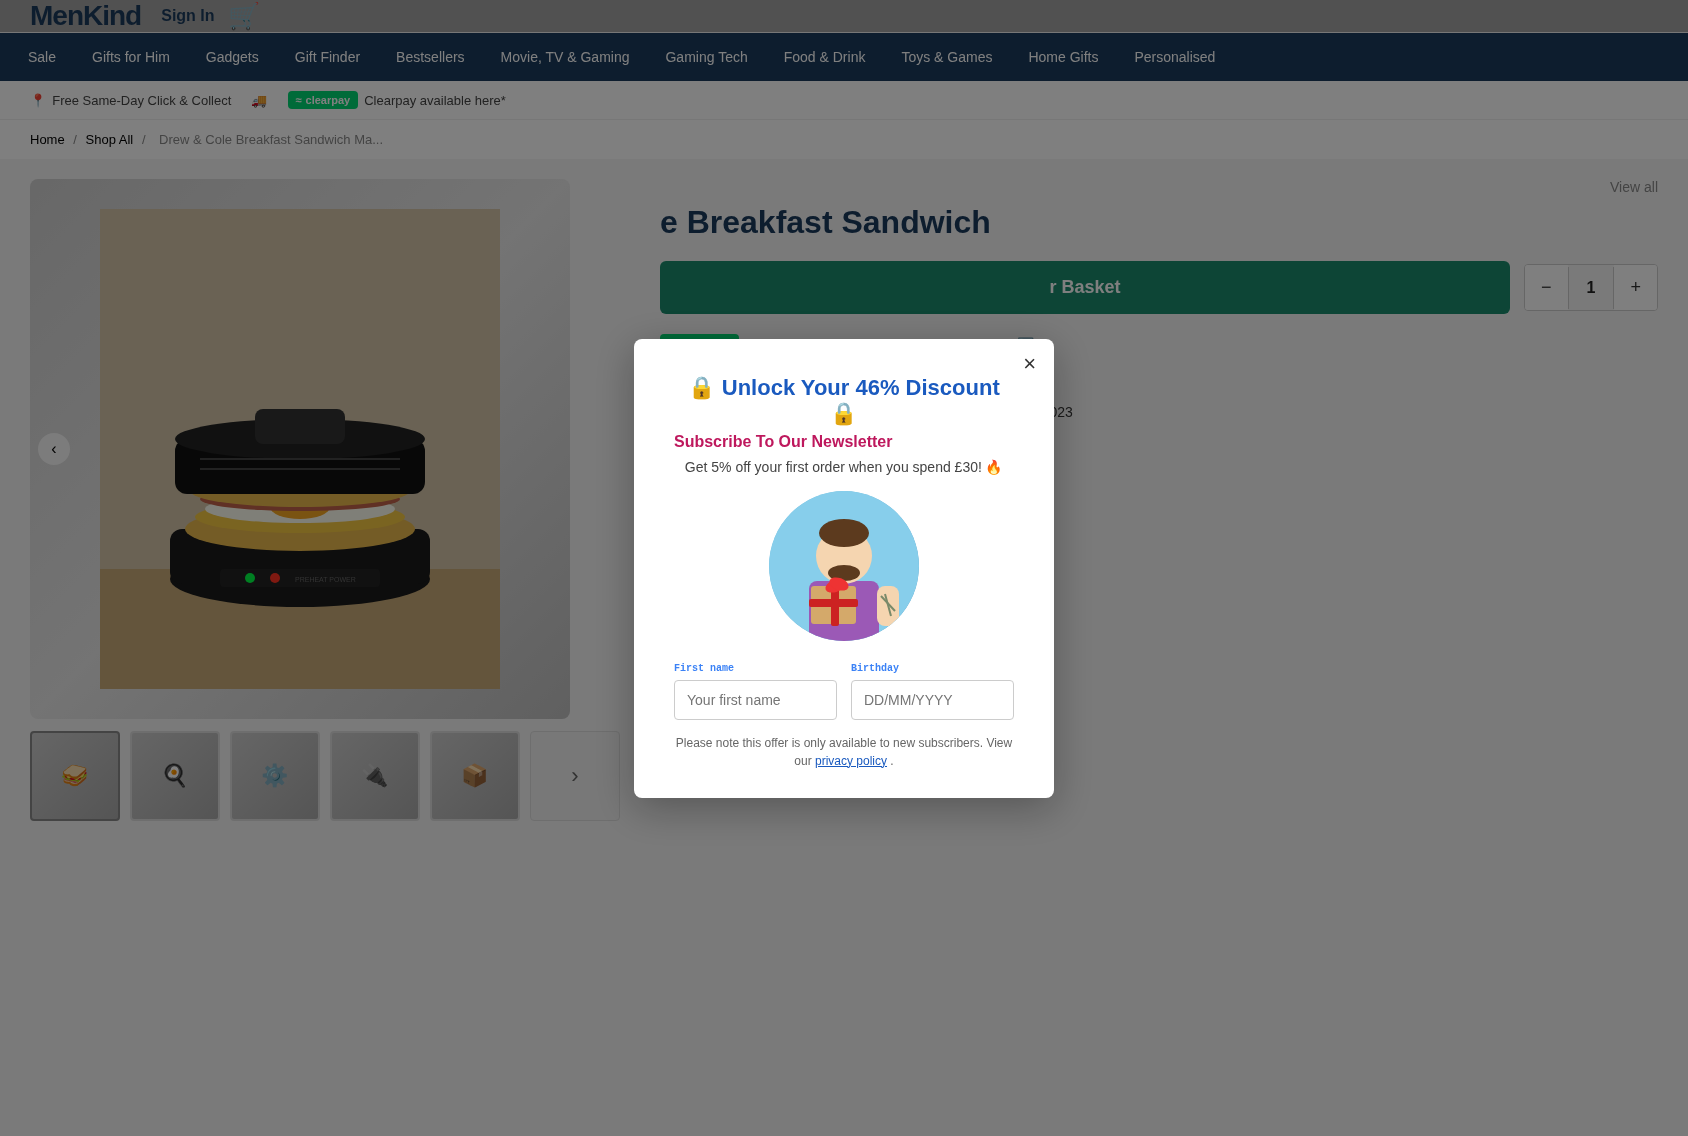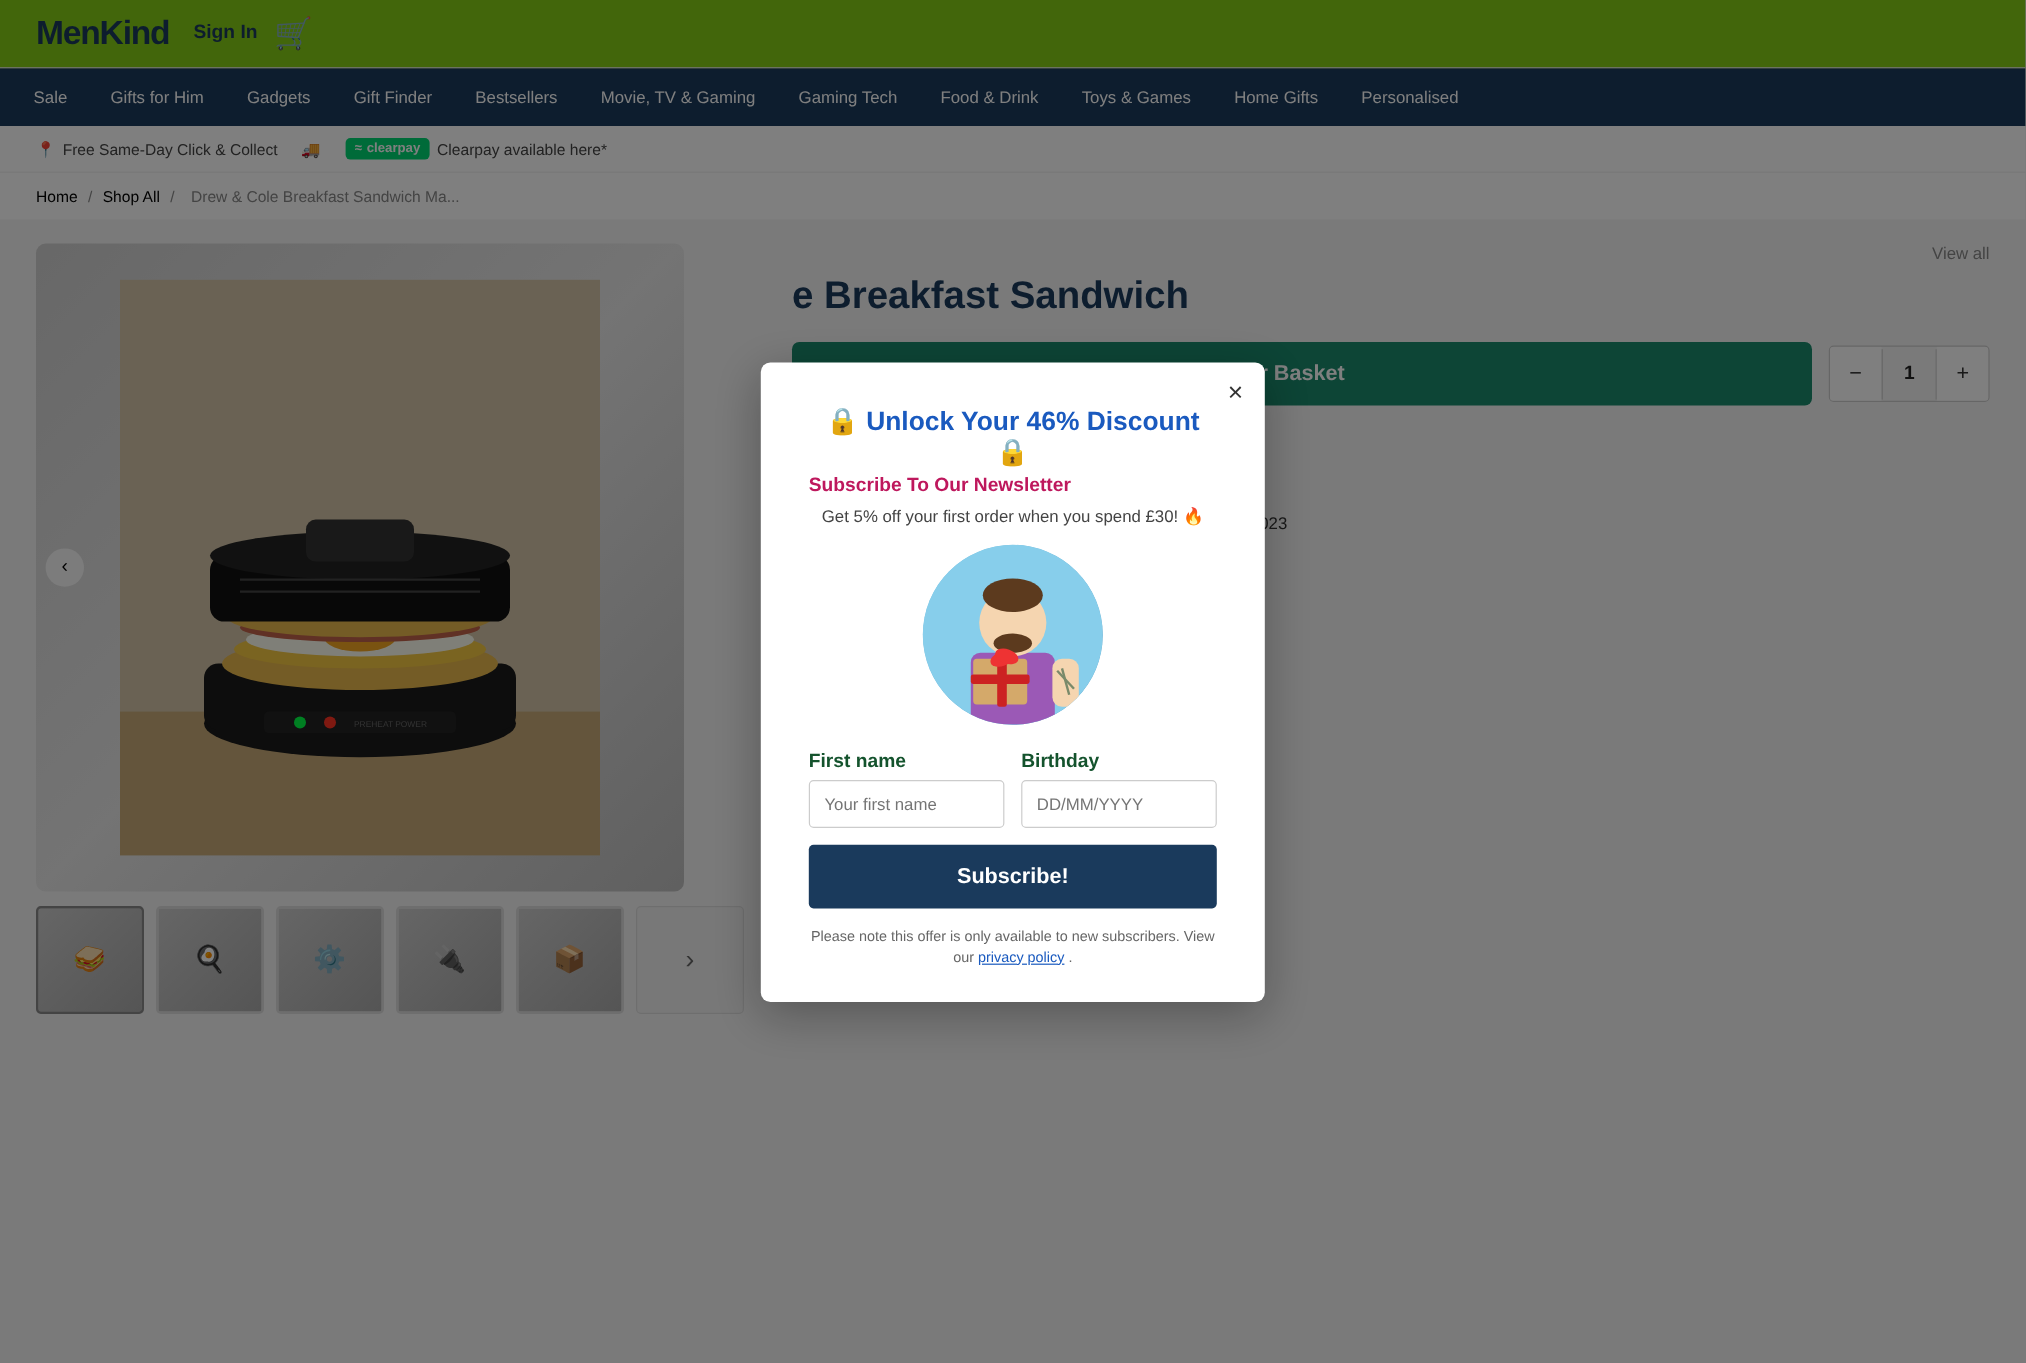--- a/index.html
+++ b/index.html
@@ -1,23 +1,23 @@
 <!DOCTYPE html>
 <html><head>
   <meta charset="utf-8">
   <style>
     * { box-sizing: border-box; margin: 0; padding: 0; }
     body { font-family: Arial, sans-serif; background: #f5f5f5; color: #222; }
 
     
     .header {
-      background: #84cc16;
-      display: flex;
-      align-items: center;
-      padding: 12px 30px;
+      background: #a3a3a3;
+      display: flex;
+      align-items: center;
+      padding: 0 30px;
       gap: 20px;
       border-bottom: 1px solid #eee;
     }
     .logo {
       font-size: 28px;
       font-weight: 900;
       color: #1a3a5c;
       letter-spacing: -1px;
       white-space: nowrap;
     }
@@ -334,23 +334,24 @@
       gap: 14px;
       margin-bottom: 14px;
     }
     .form-group {
       flex: 1;
       display: flex;
       flex-direction: column;
       gap: 6px;
     }
     .form-group label {
-      font-size: 16px;
+      font-size: 10px;
       font-weight: 600;
-      color: #14532d;
+      color: #3b82f6;
+      font-family: Liberation Mono, monospace;
     }
     .form-group input {
       border: 1px solid #ccc;
       border-radius: 4px;
       padding: 11px 12px;
       font-size: 14px;
       color: #888;
       outline: none;
       width: 100%;
     }
@@ -597,21 +598,20 @@
         <label>First name</label>
         <input type="text" placeholder="Your first name" style="">
       </div>
       <div class="form-group">
         <label>Birthday</label>
         <input type="text" placeholder="DD/MM/YYYY" style="">
       </div>
     </div>
 
 
-    <button class="subscribe-btn">Subscribe!</button>
 
     <div class="modal-footer">
       <span>Please note this offer is only available to new subscribers. View our</span>
       <a>privacy policy</a>
       <span>.</span>
     </div>
   </div>
 </div>
 
 </body></html>

